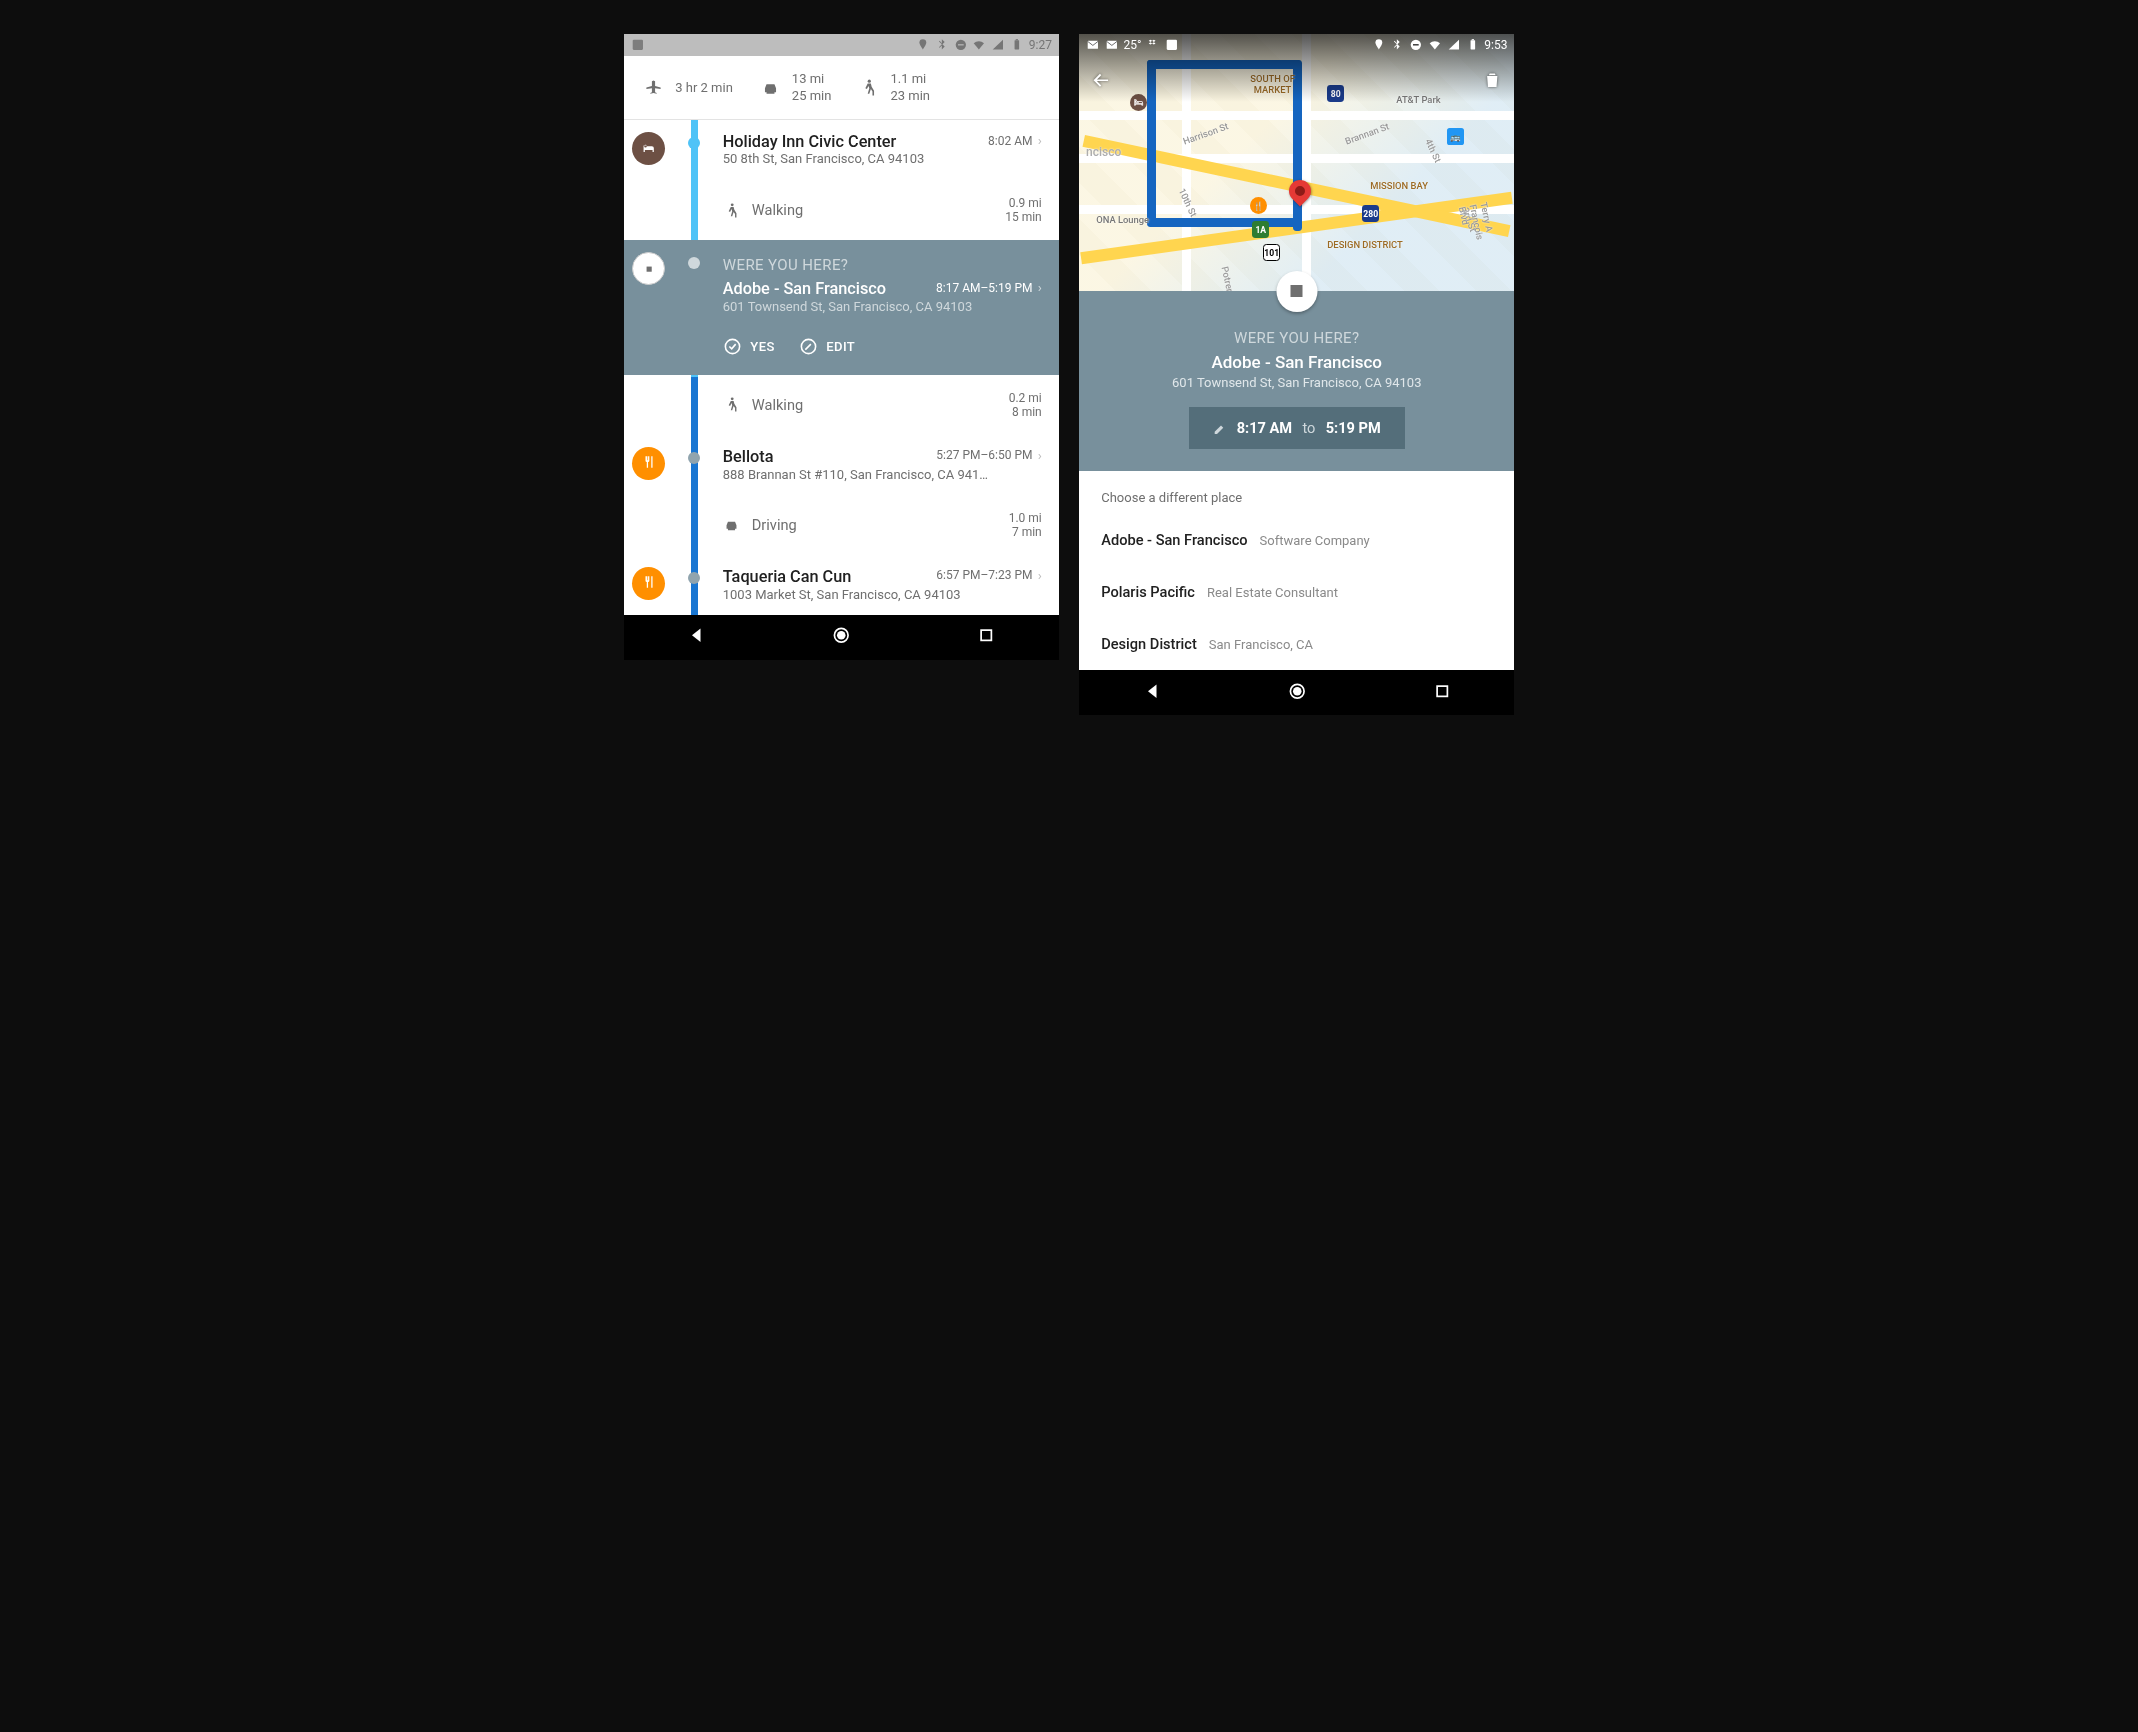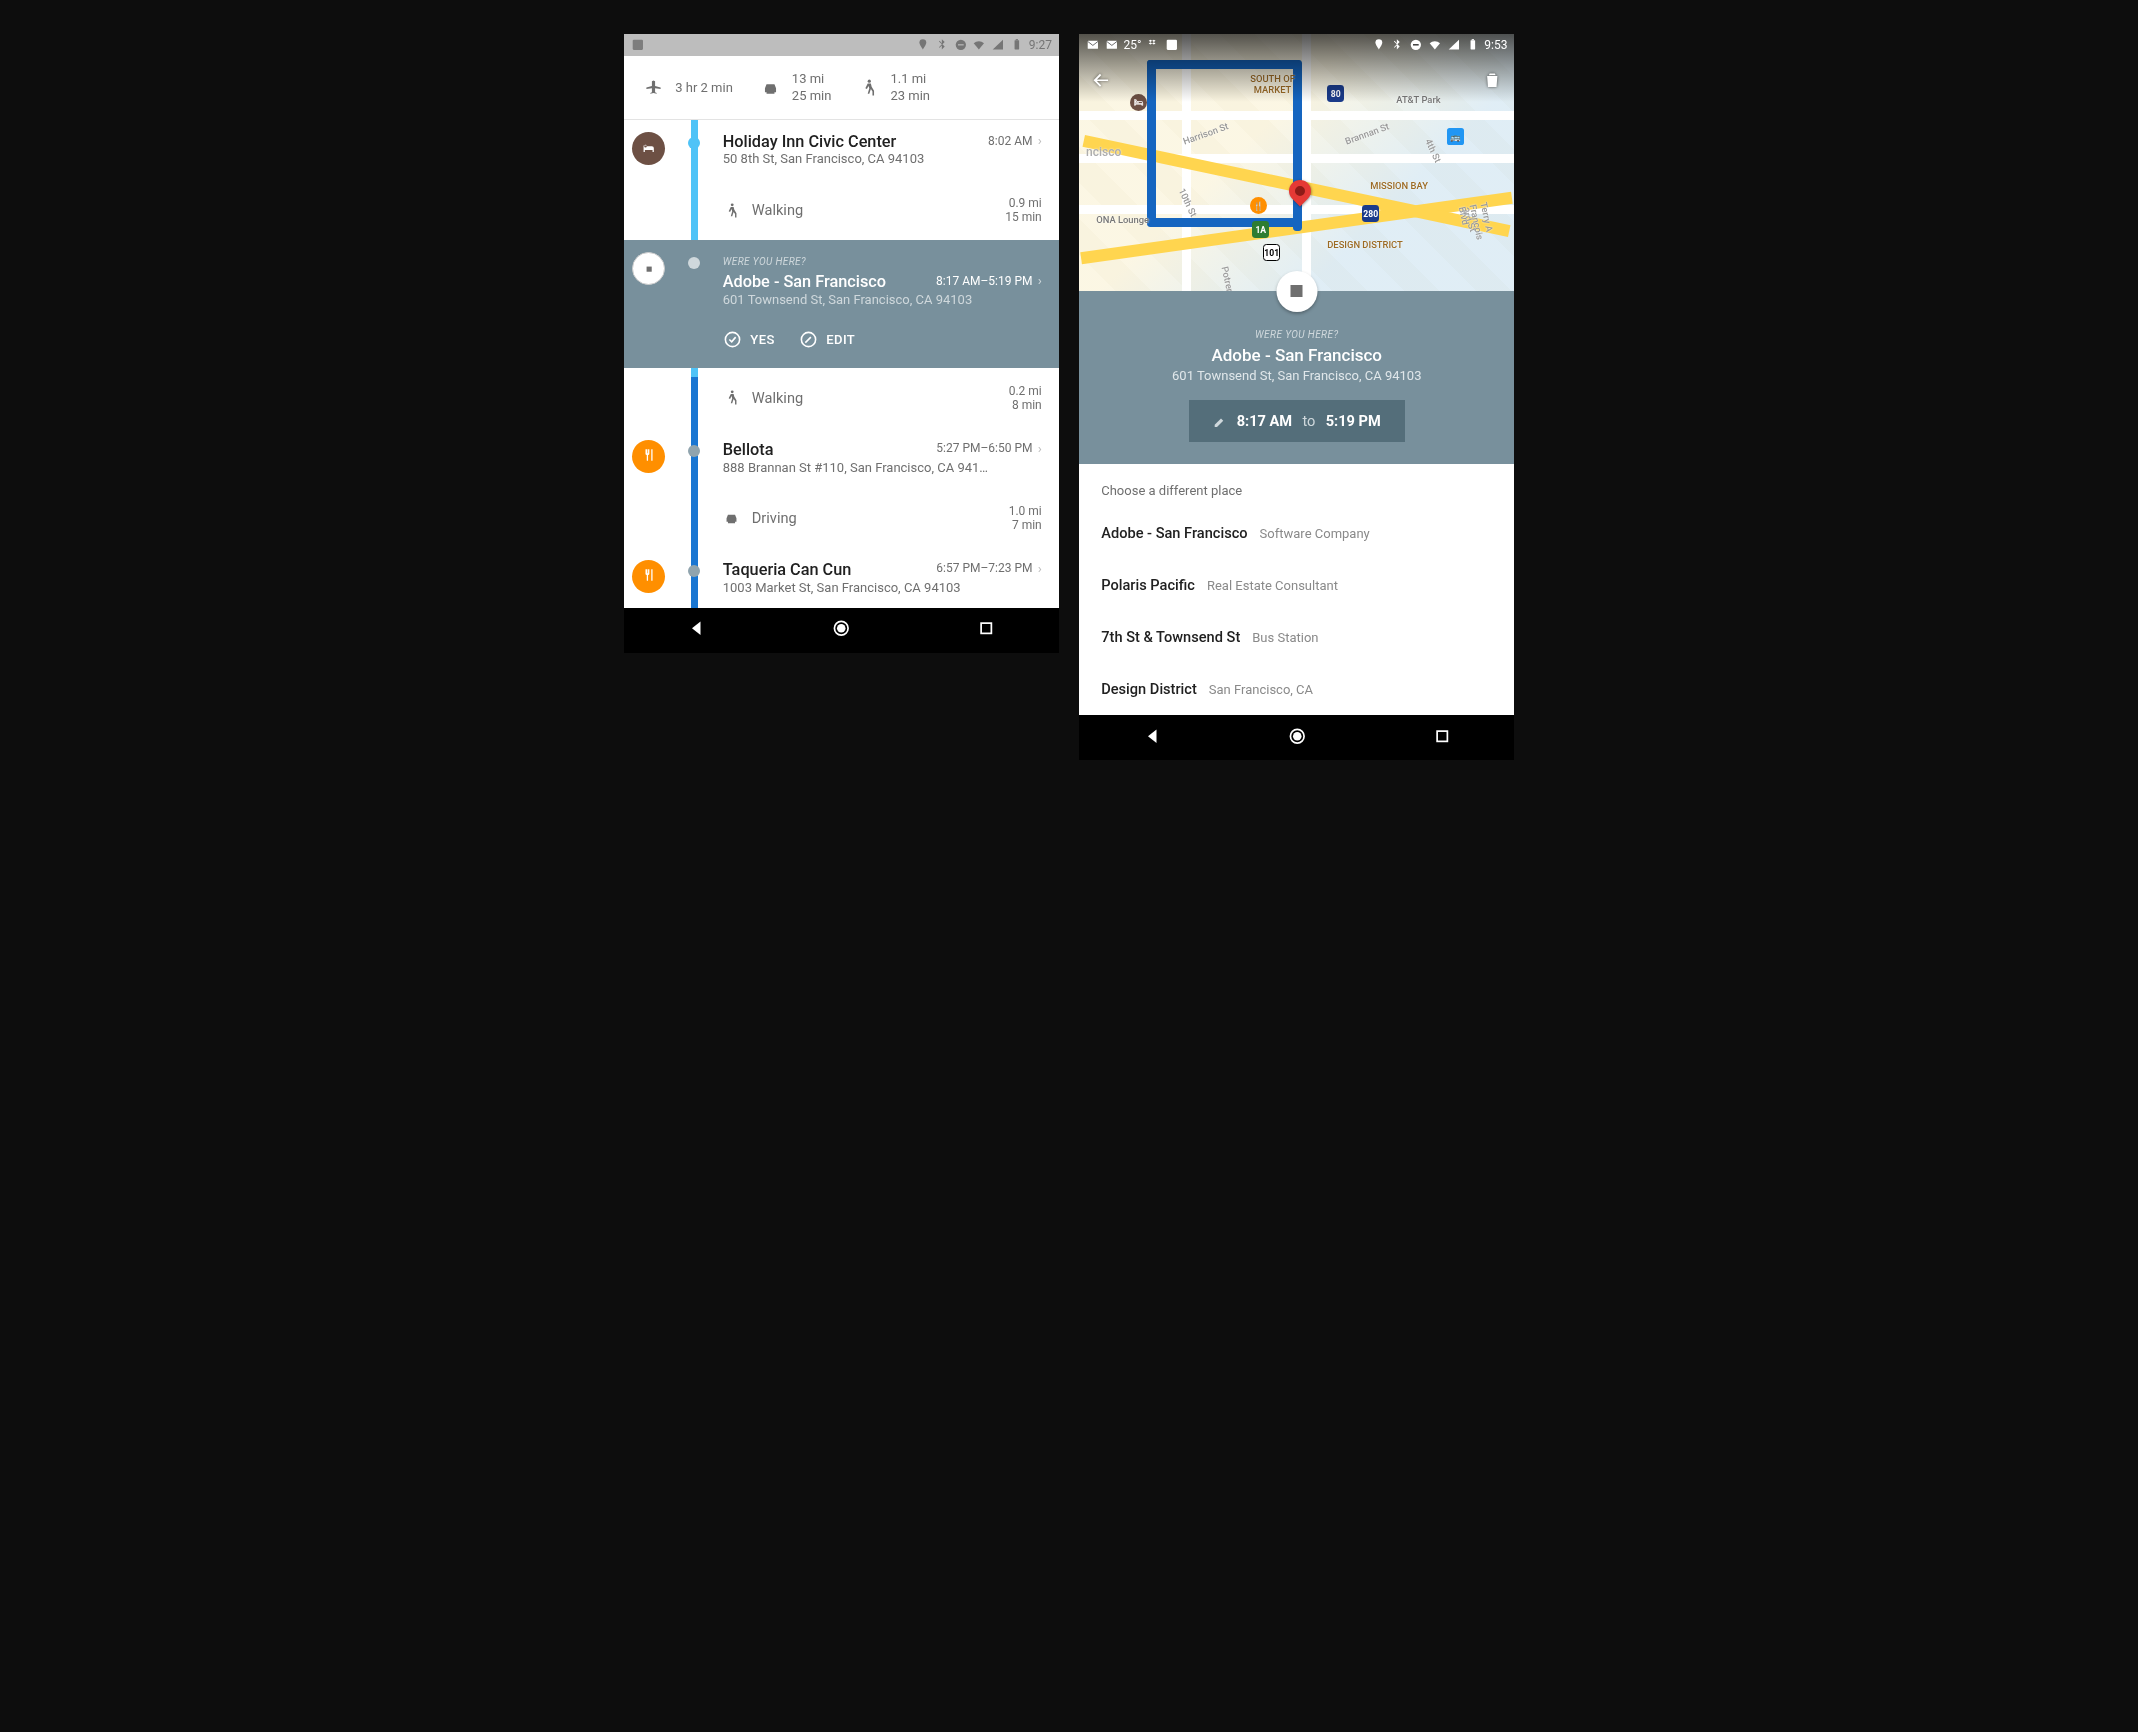--- a/index.html
+++ b/index.html
@@ -108,21 +108,21 @@
   
   .highlight {
     background:#78909c;
     color:#fff;
     padding-top:15.4px;
     padding-bottom:19px;
   }
   .highlight .place-name,
   .highlight .row-time { color:#fff;}
   .highlight .place-addr { color:#cfd8dc;}
-  .prompt { font-size:10px; font-style:italic; letter-spacing:0.4px; color:#cfd8dc; margin-bottom:3.4px;}
+  .prompt { font-size:15px; letter-spacing:0.4px; color:#cfd8dc; margin-bottom:3.4px;}
   .highlight .chev { color:#cfd8dc;}
   .actions { display:flex; gap:24px; margin-top:20.5px;}
   .action { display:flex; align-items:center; gap:8.6px; font-size:13px; font-weight:500; letter-spacing:0.4px;}
   .action svg { width:19px; height:19px; fill:none; stroke:#fff; stroke-width:2;}
 
   
   .navbar {
     height:45px; background:#000;
     display:flex; align-items:center; justify-content:space-around;
   }
@@ -588,24 +588,20 @@
 
     <div class="place-option">
       <span class="pname">Adobe - San Francisco</span>
       <span class="pcat">Software Company</span>
     </div>
     <div class="place-option">
       <span class="pname">Polaris Pacific</span>
       <span class="pcat">Real Estate Consultant</span>
     </div>
     <div class="place-option">
-      <span class="pname">7th St &amp; Townsend St</span>
-      <span class="pcat">Bus Station</span>
-    </div>
-    <div class="place-option">
       <span class="pname">Design District</span>
       <span class="pcat">San Francisco, CA</span>
     </div>
   </div>
 
   <div class="navbar">
     <span><svg viewBox="0 0 24 24">
           <path d="M17 4L7 12l10 8z" fill="#fff" stroke="none"></path>
         </svg></span>
     <span><svg viewBox="0 0 24 24">

